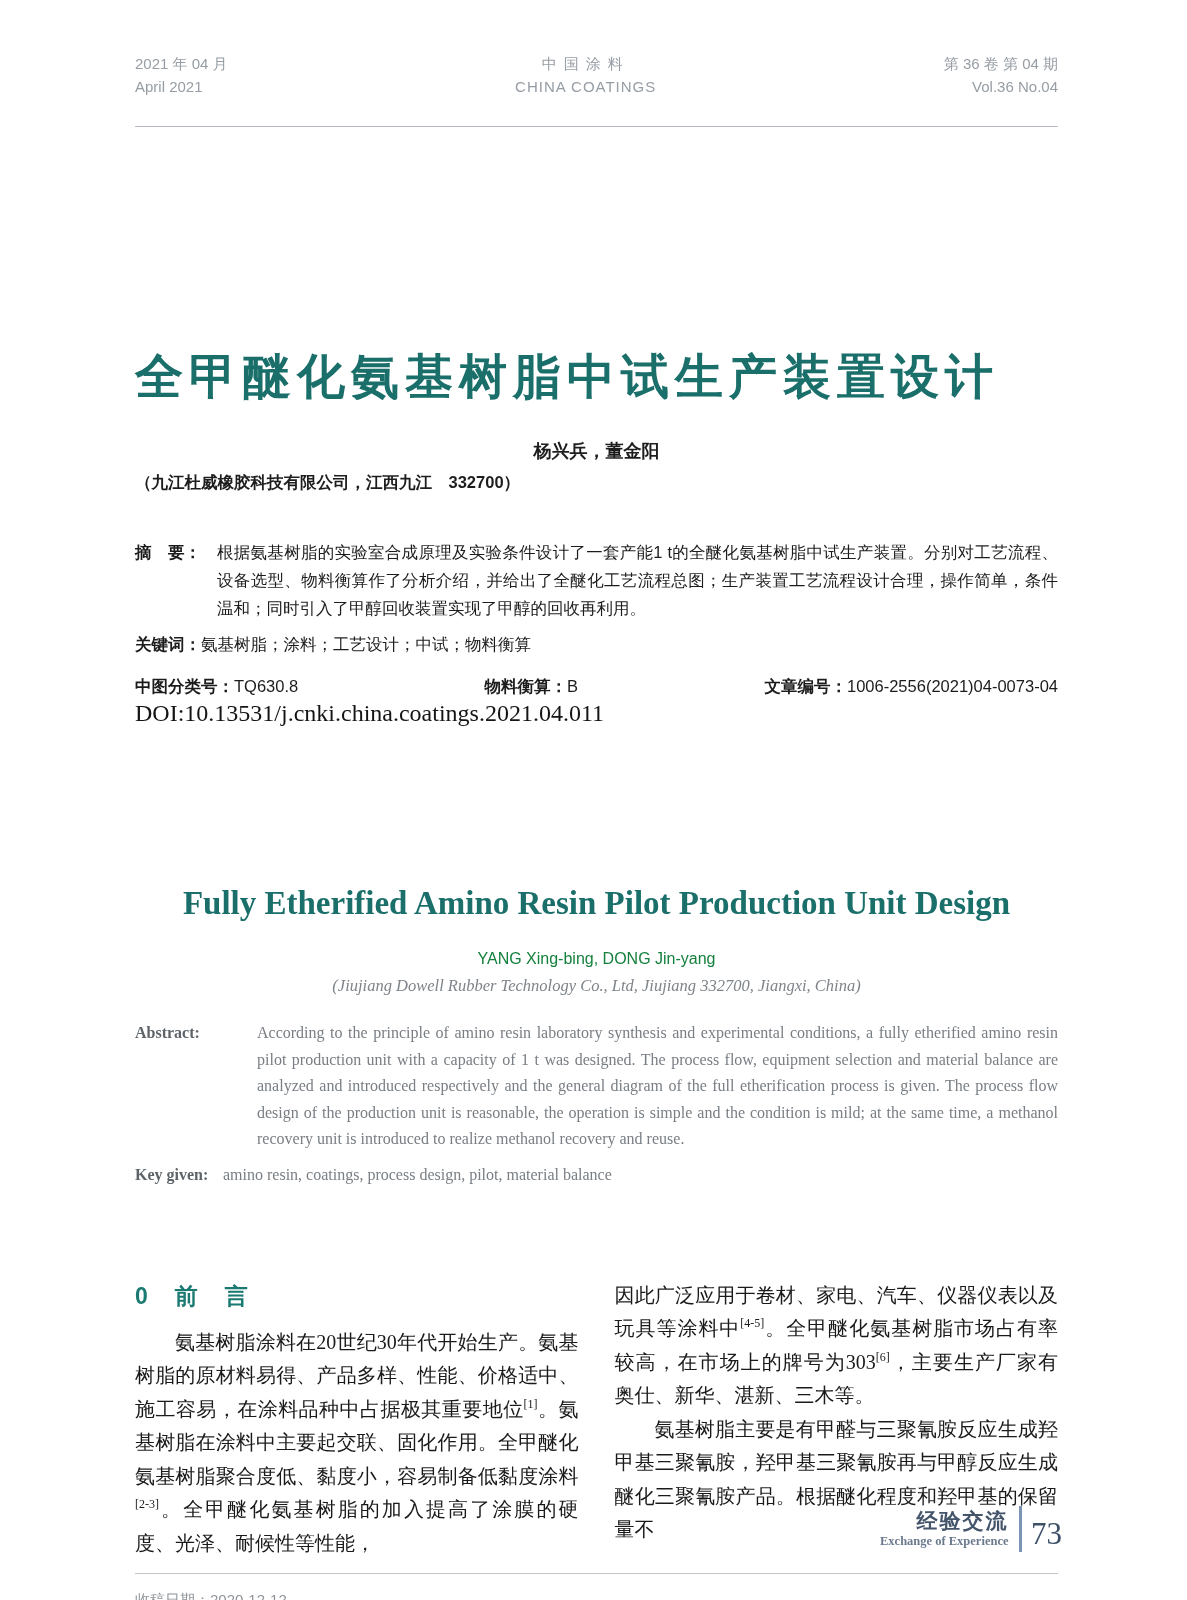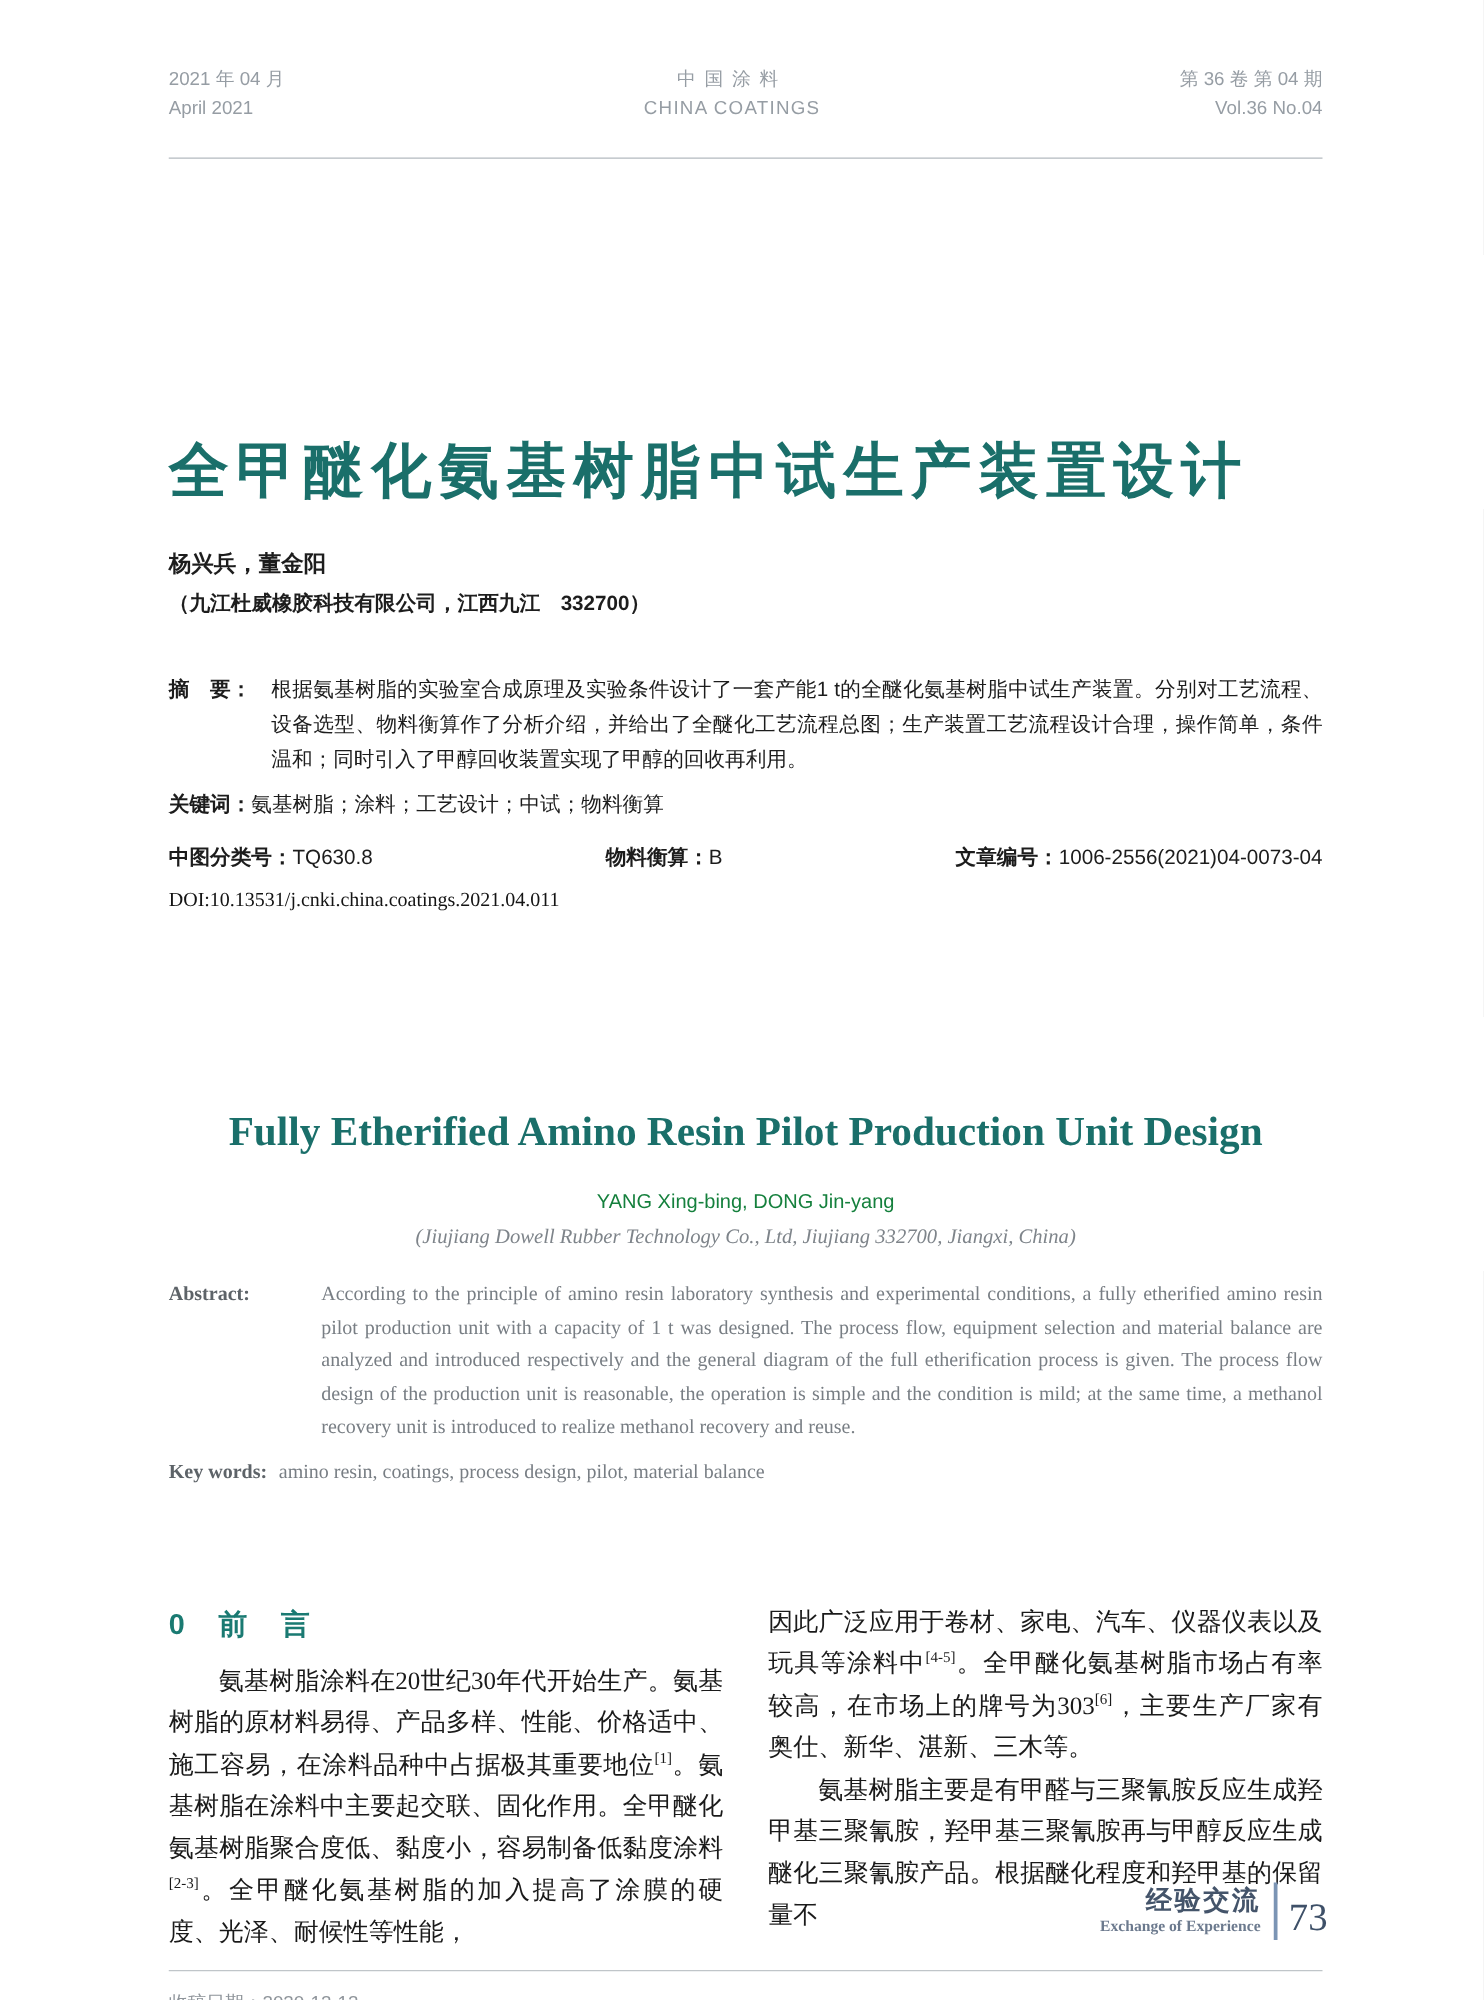--- a/index.html
+++ b/index.html
@@ -29,21 +29,21 @@
   .jh-right { text-align:right; }
 
   
   .cn-title {
     margin-top:218px; text-align:left;
     font-family:"Liberation Sans","DejaVu Sans",sans-serif;
     font-weight:bold; font-size:48px; letter-spacing:6px;
     color:#1a6f6a;
   }
   .cn-authors {
-    margin-top:30px; 
+    margin-top:30px; text-align:center;
     font-family:Liberation Sans, sans-serif;
     font-weight:bold; font-size:18px; color:#1d1d1d;
   }
   .cn-affiliation {
     margin-top:9px; text-align:left;
     font-family:"Liberation Sans","DejaVu Sans",sans-serif;
     font-weight:bold; font-size:16.5px; color:#1d1d1d;
   }
 
   
@@ -55,23 +55,23 @@
   .cn-abstract .label { flex:0 0 82px; font-weight:bold; white-space:nowrap; }
   .cn-abstract .text  { flex:1; text-align:justify; }
   .cn-keywords { display:flex; margin-top:8px; line-height:28px; }
   .cn-keywords .label { font-weight:bold; white-space:nowrap; }
   .meta-row {
     display:flex; justify-content:space-between;
     margin-top:16px; line-height:24px;
   }
   .meta-item .label { font-weight:bold; }
   .doi-line {
-    margin-top:14px;
-    font-family:"Liberation Serif","DejaVu Serif",serif;
-    font-size:16px; color:#141414;
+    margin-top:2px;
+    font-family:"Liberation Serif","DejaVu Serif",serif;
+    font-size:24px; color:#141414;
   }
 
   
   .en-title {
     margin-top:158px; text-align:center;
     font-family:"Liberation Serif","DejaVu Serif",serif;
     font-weight:bold; font-size:33px; color:#1a6f6a;
   }
   .en-authors {
     margin-top:28px; text-align:center;
@@ -188,21 +188,21 @@
     </div>
 
     <h2 class="en-title">Fully Etherified Amino Resin Pilot Production Unit Design</h2>
     <div class="en-authors">YANG Xing-bing, DONG Jin-yang</div>
     <div class="en-affiliation">(Jiujiang Dowell Rubber Technology Co., Ltd, Jiujiang 332700, Jiangxi, China)</div>
     <div class="en-abstract">
       <span class="label">Abstract:</span>
       <span class="text">According to the principle of amino resin laboratory synthesis and experimental conditions, a fully etherified amino resin pilot production unit with a capacity of 1 t was designed. The process flow, equipment selection and material balance are analyzed and introduced respectively and the general diagram of the full etherification process is given. The process flow design of the production unit is reasonable, the operation is simple and the condition is mild; at the same time, a methanol recovery unit is introduced to realize methanol recovery and reuse.</span>
     </div>
     <div class="en-keywords">
-      <span class="label">Key words:</span>
+      <span class="label">Key given:</span>
       <span class="text">amino resin, coatings, process design, pilot, material balance</span>
     </div>
 
     <div class="intro">
       <div class="col">
         <div class="section-heading">0　前　言</div>
         <p class="body-par indent">氨基树脂涂料在20世纪30年代开始生产。氨基树脂的原材料易得、产品多样、性能、价格适中、施工容易，在涂料品种中占据极其重要地位<sup>[1]</sup>。氨基树脂在涂料中主要起交联、固化作用。全甲醚化氨基树脂聚合度低、黏度小，容易制备低黏度涂料<sup>[2-3]</sup>。全甲醚化氨基树脂的加入提高了涂膜的硬度、光泽、耐候性等性能，</p>
       </div>
       <div class="col">
         <p class="body-par">因此广泛应用于卷材、家电、汽车、仪器仪表以及玩具等涂料中<sup>[4-5]</sup>。全甲醚化氨基树脂市场占有率较高，在市场上的牌号为303<sup>[6]</sup>，主要生产厂家有奥仕、新华、湛新、三木等。</p>

